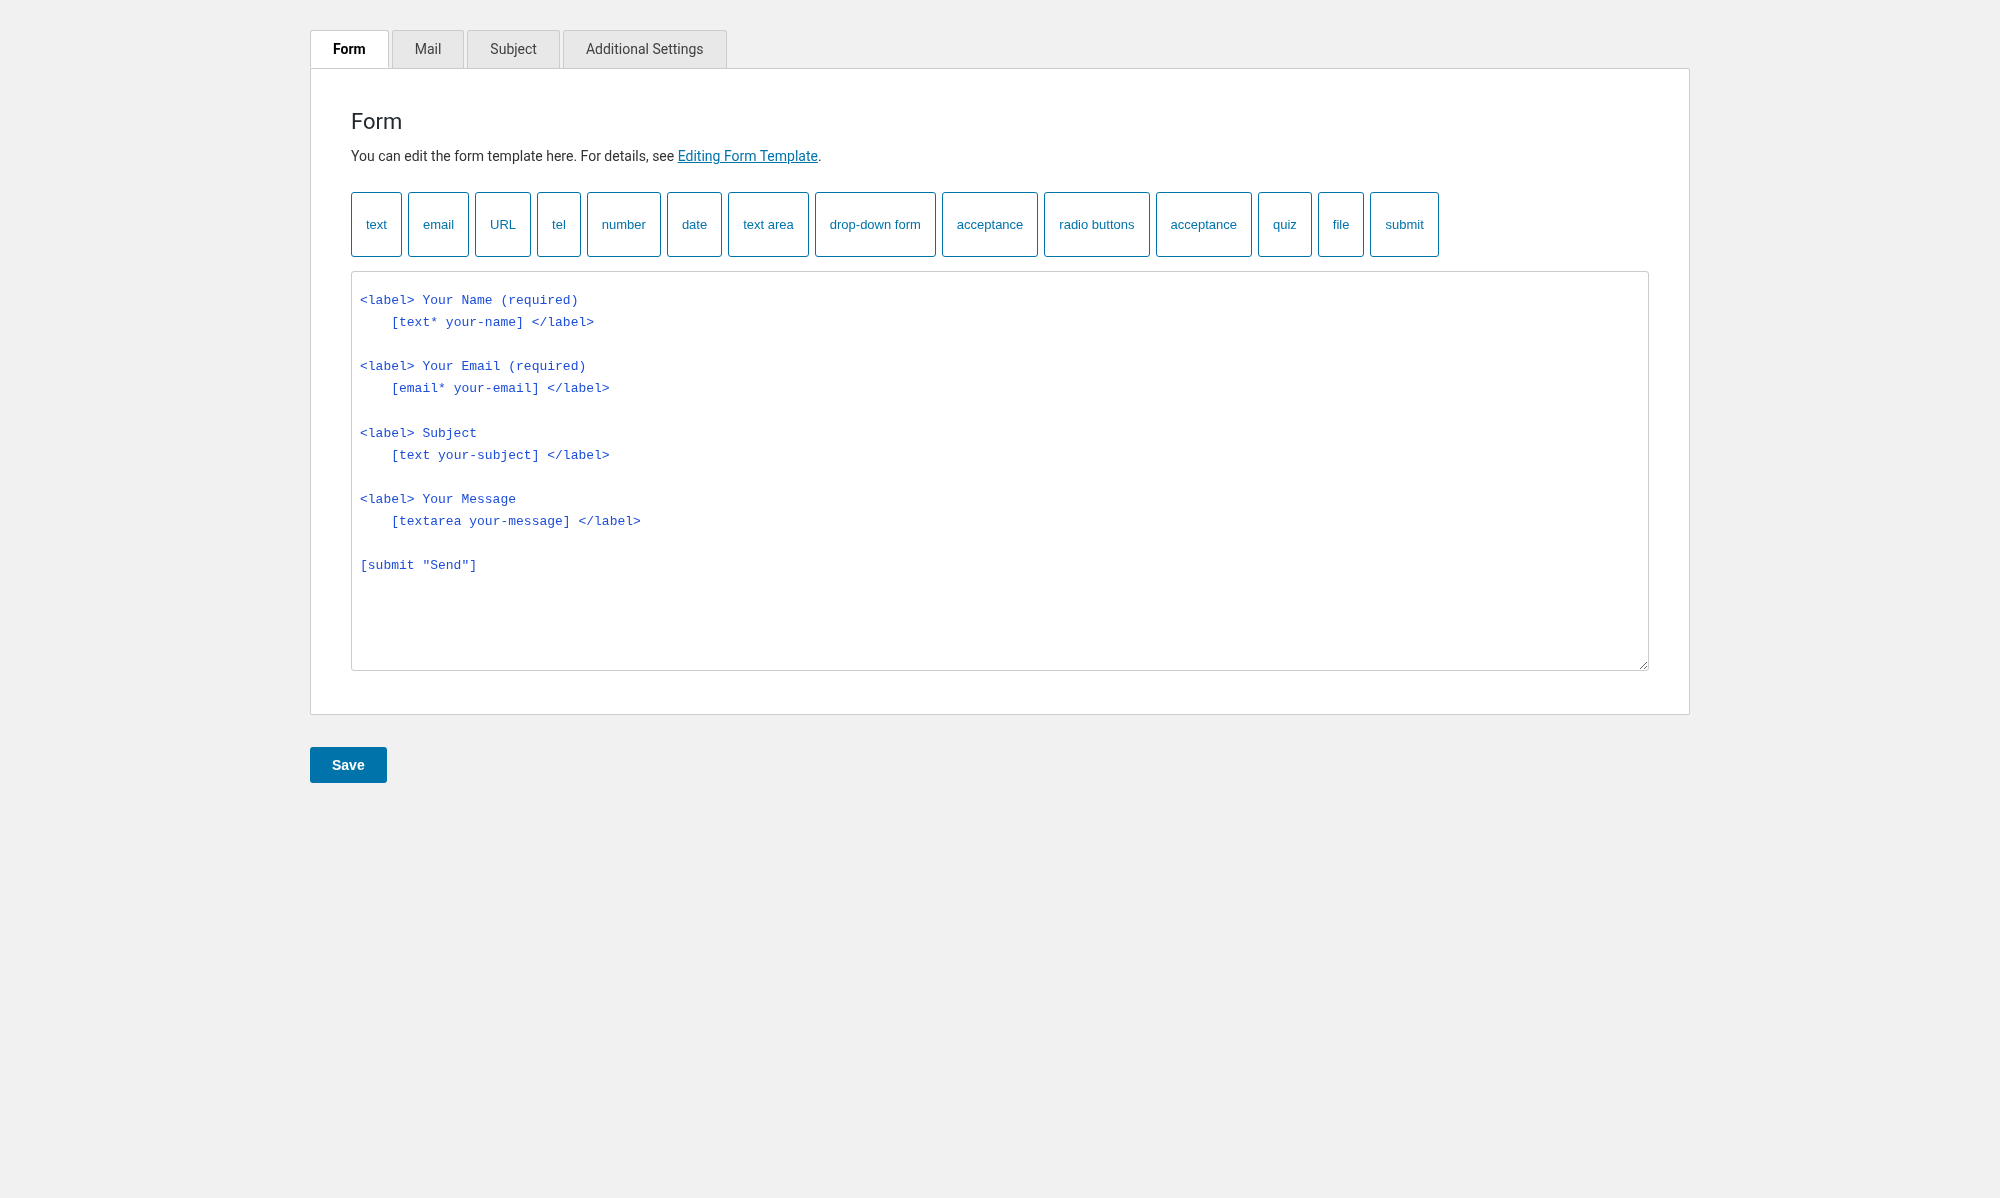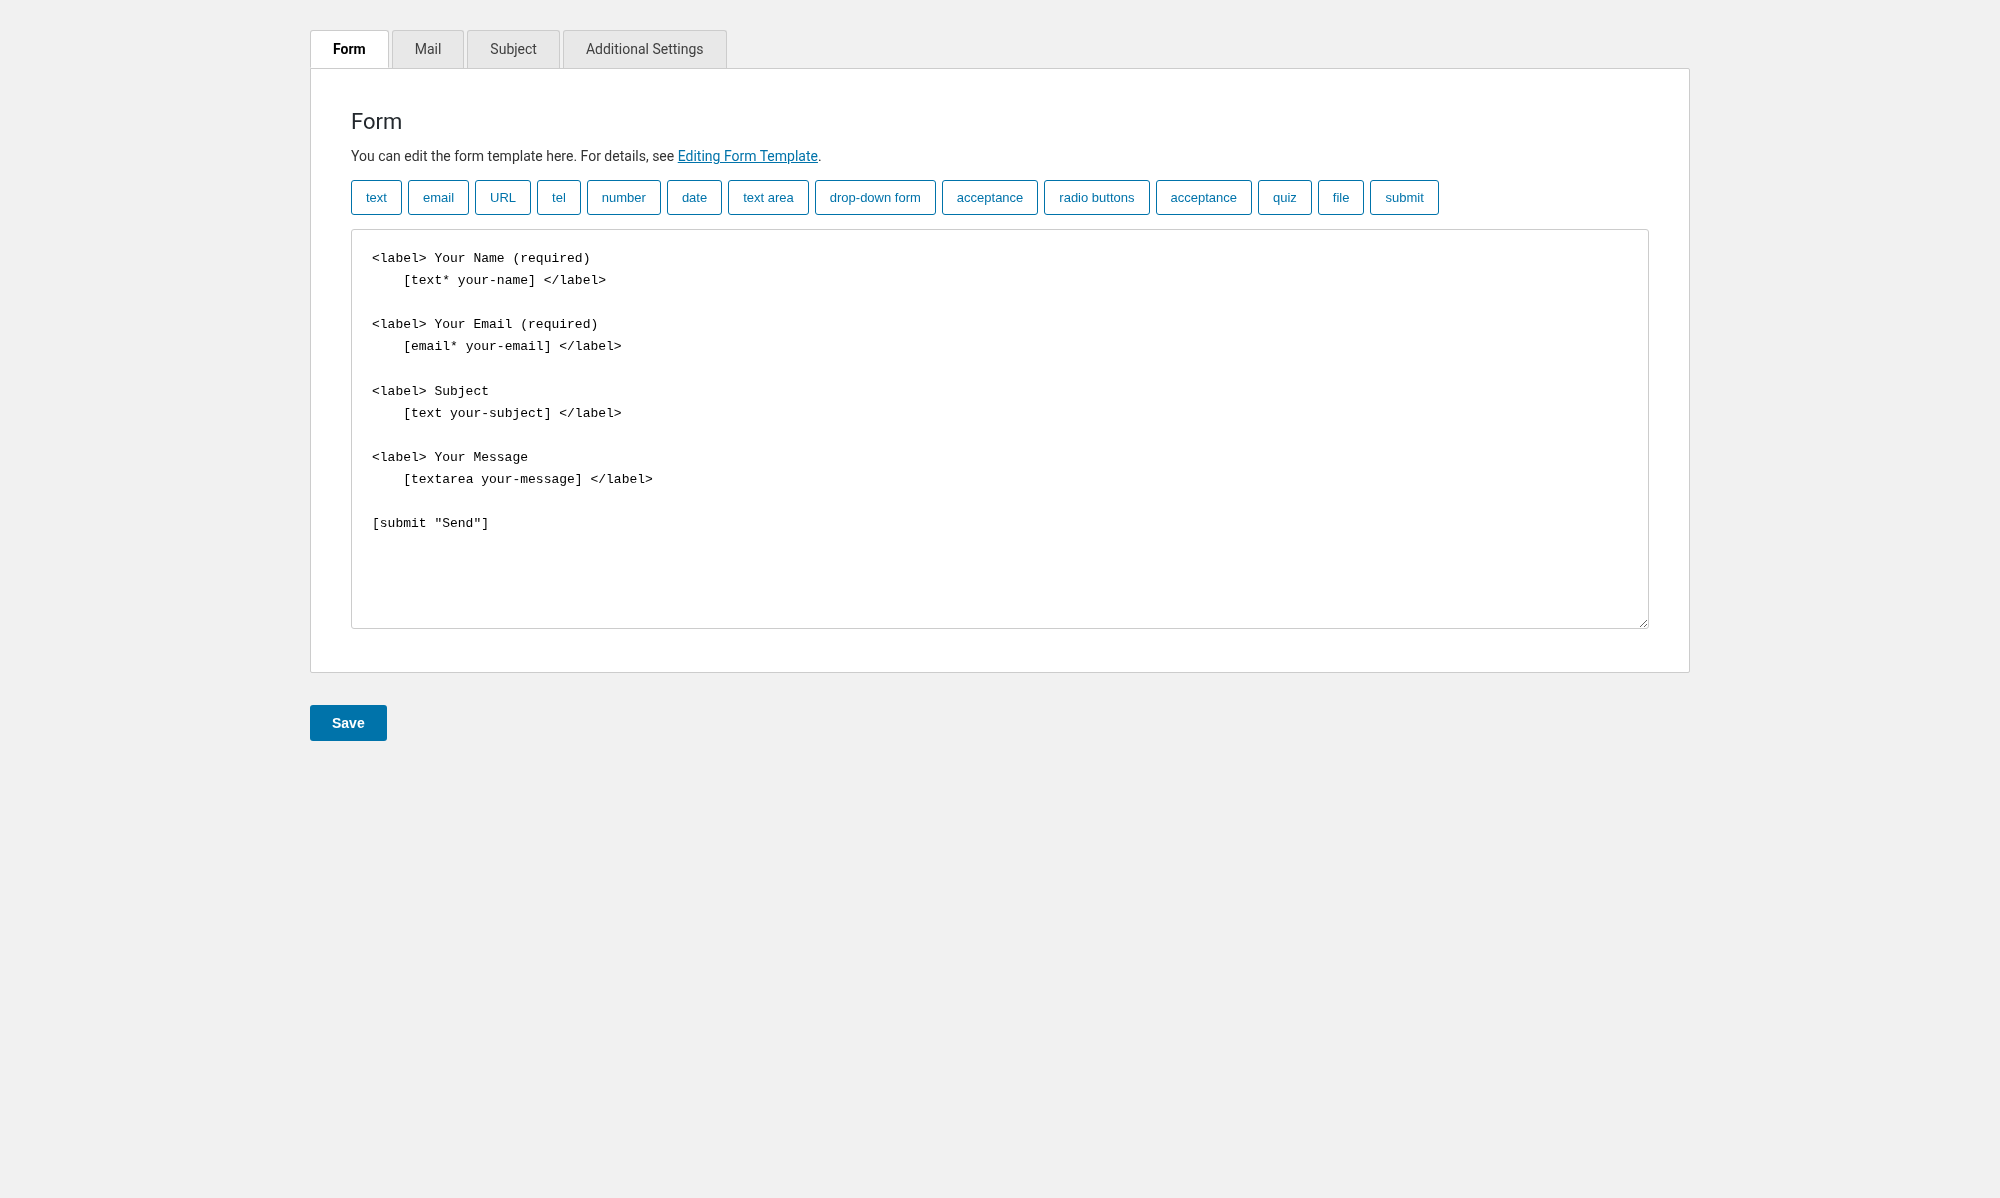--- a/index.html
+++ b/index.html
@@ -65,57 +65,57 @@
     .panel-title {
       font-size: 22px;
       font-weight: 400;
       color: #23282d;
       margin-bottom: 14px;
     }
 
     .panel-description {
       font-size: 14px;
       color: #333;
-      margin-bottom: 16px;
+      margin-bottom: 28px;
     }
 
     .panel-description a {
       color: #0073aa;
       text-decoration: underline;
     }
 
     
     .tag-buttons {
       display: flex;
       flex-wrap: wrap;
       gap: 6px;
       margin-bottom: 14px;
     }
 
     .tag-btn {
-      padding: 9px 14px;
+      padding: 24px 14px;
       background: #fff;
       border: 1px solid #0073aa;
       border-radius: 3px;
       color: #0073aa;
       font-size: 13px;
       cursor: pointer;
       transition: background 0.15s;
     }
 
     
     .form-code-area {
       width: 100%;
       min-height: 400px;
       border: 1px solid #ccc;
       border-radius: 3px;
-      padding: 18px 20px;
+      padding: 18px 8px;
       font-family: "Courier New", Courier, monospace;
       font-size: 13px;
-      color: #000000;
+      color: #1d4ed8;
       line-height: 1.7;
       resize: vertical;
       background: #fff;
       outline: none;
     }
 
     
     .save-btn {
       margin-top: 32px;
       padding: 10px 22px;

